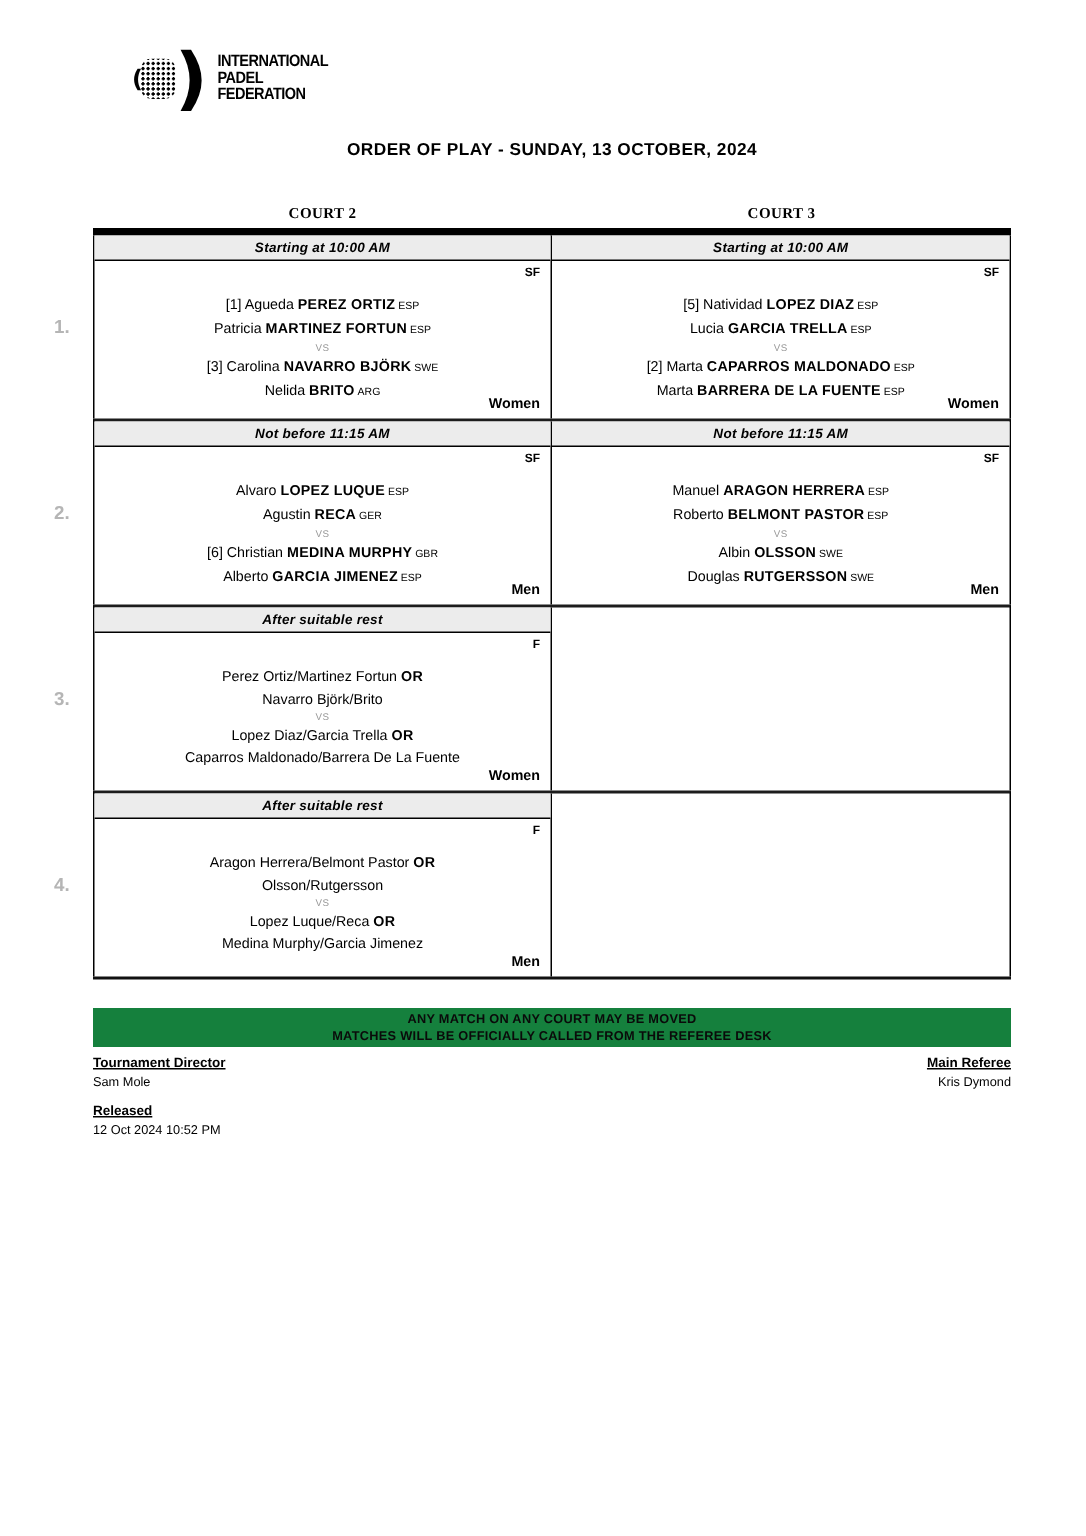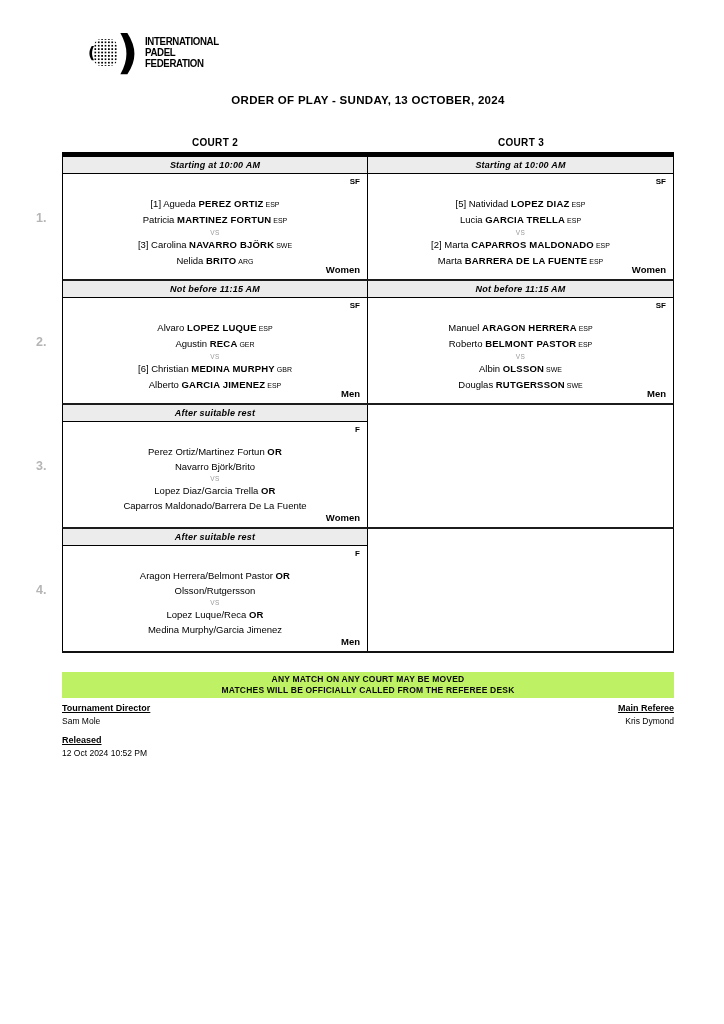--- a/index.html
+++ b/index.html
@@ -30,21 +30,21 @@
   .event-title { font-size:15px; font-weight:bold; letter-spacing:0.6px; }
   .event-location { font-size:8.5px; margin-top:3px; letter-spacing:0.2px; }
   .event-dates { font-size:8.5px; margin-top:4px; }
   .event-dates .sep { padding:0 7px; }
   .revised { font-size:11px; font-weight:bold; margin-top:3px; letter-spacing:1px; }
 
   .order-title { position:absolute; left:12px; right:0; top:94px; text-align:center; font-size:11.5px; font-weight:bold; letter-spacing:0.3px; }
 
   
   .court-labels { position:absolute; left:62px; top:137px; width:612px; display:flex; }
-  .court-label { flex:1; text-align:center; font-weight:bold; font-size:10px; letter-spacing:0.3px; }
+  .court-label { flex:1; text-align:center; font-weight:bold; font-size:10px; letter-spacing:0.3px;font-family:Liberation Serif, serif; }
 
   
   .sched-table { position:absolute; left:62px; top:152px; width:612px; border-bottom:2.5px solid #111; }
   .topbar { height:5px; background:#000; }
   .sched-row { display:flex; position:relative; border-left:1.4px solid #000; border-right:1.4px solid #000; }
   .sched-row.rowsep { border-top:2.5px solid #1c1c1c; }
   .court-col { width:50%; }
   .court-col.c0 { border-right:1.4px solid #000; }
   .cell-header {
     height:17px; background:#ececec; border-bottom:1.4px solid #000;
@@ -59,21 +59,21 @@
   .team-line .cc { font-size:7px; }
   .vs-line { text-align:center; font-size:6.5px; line-height:9px; color:#999; text-transform:uppercase; letter-spacing:0.3px; }
   .row-num {
     position:absolute; left:-27px; top:50%; transform:translateY(-50%);
     color:#b5b5b5; font-weight:bold; font-size:12.5px;
   }
 
   
   .notice-bar {
     position:absolute; left:62px; top:672px; width:612px;
-    background:#bef264; text-align:center; padding:2px 0 3px;
+    background:#15803d; text-align:center; padding:2px 0 3px;
   }
   .notice-line { font-size:8.5px; font-weight:bold; line-height:10.5px; color:#0a0a0a; letter-spacing:0.2px; }
 
   
   .foot-label { font-size:9px; font-weight:bold; text-decoration:underline; }
   .foot-value { font-size:8.5px; margin-top:3px; }
   .footer-td { position:absolute; left:62px; top:703px; }
   .footer-mr { position:absolute; right:50px; top:703px; text-align:right; }
   .footer-rel { position:absolute; left:62px; top:735px; }
 </style>

